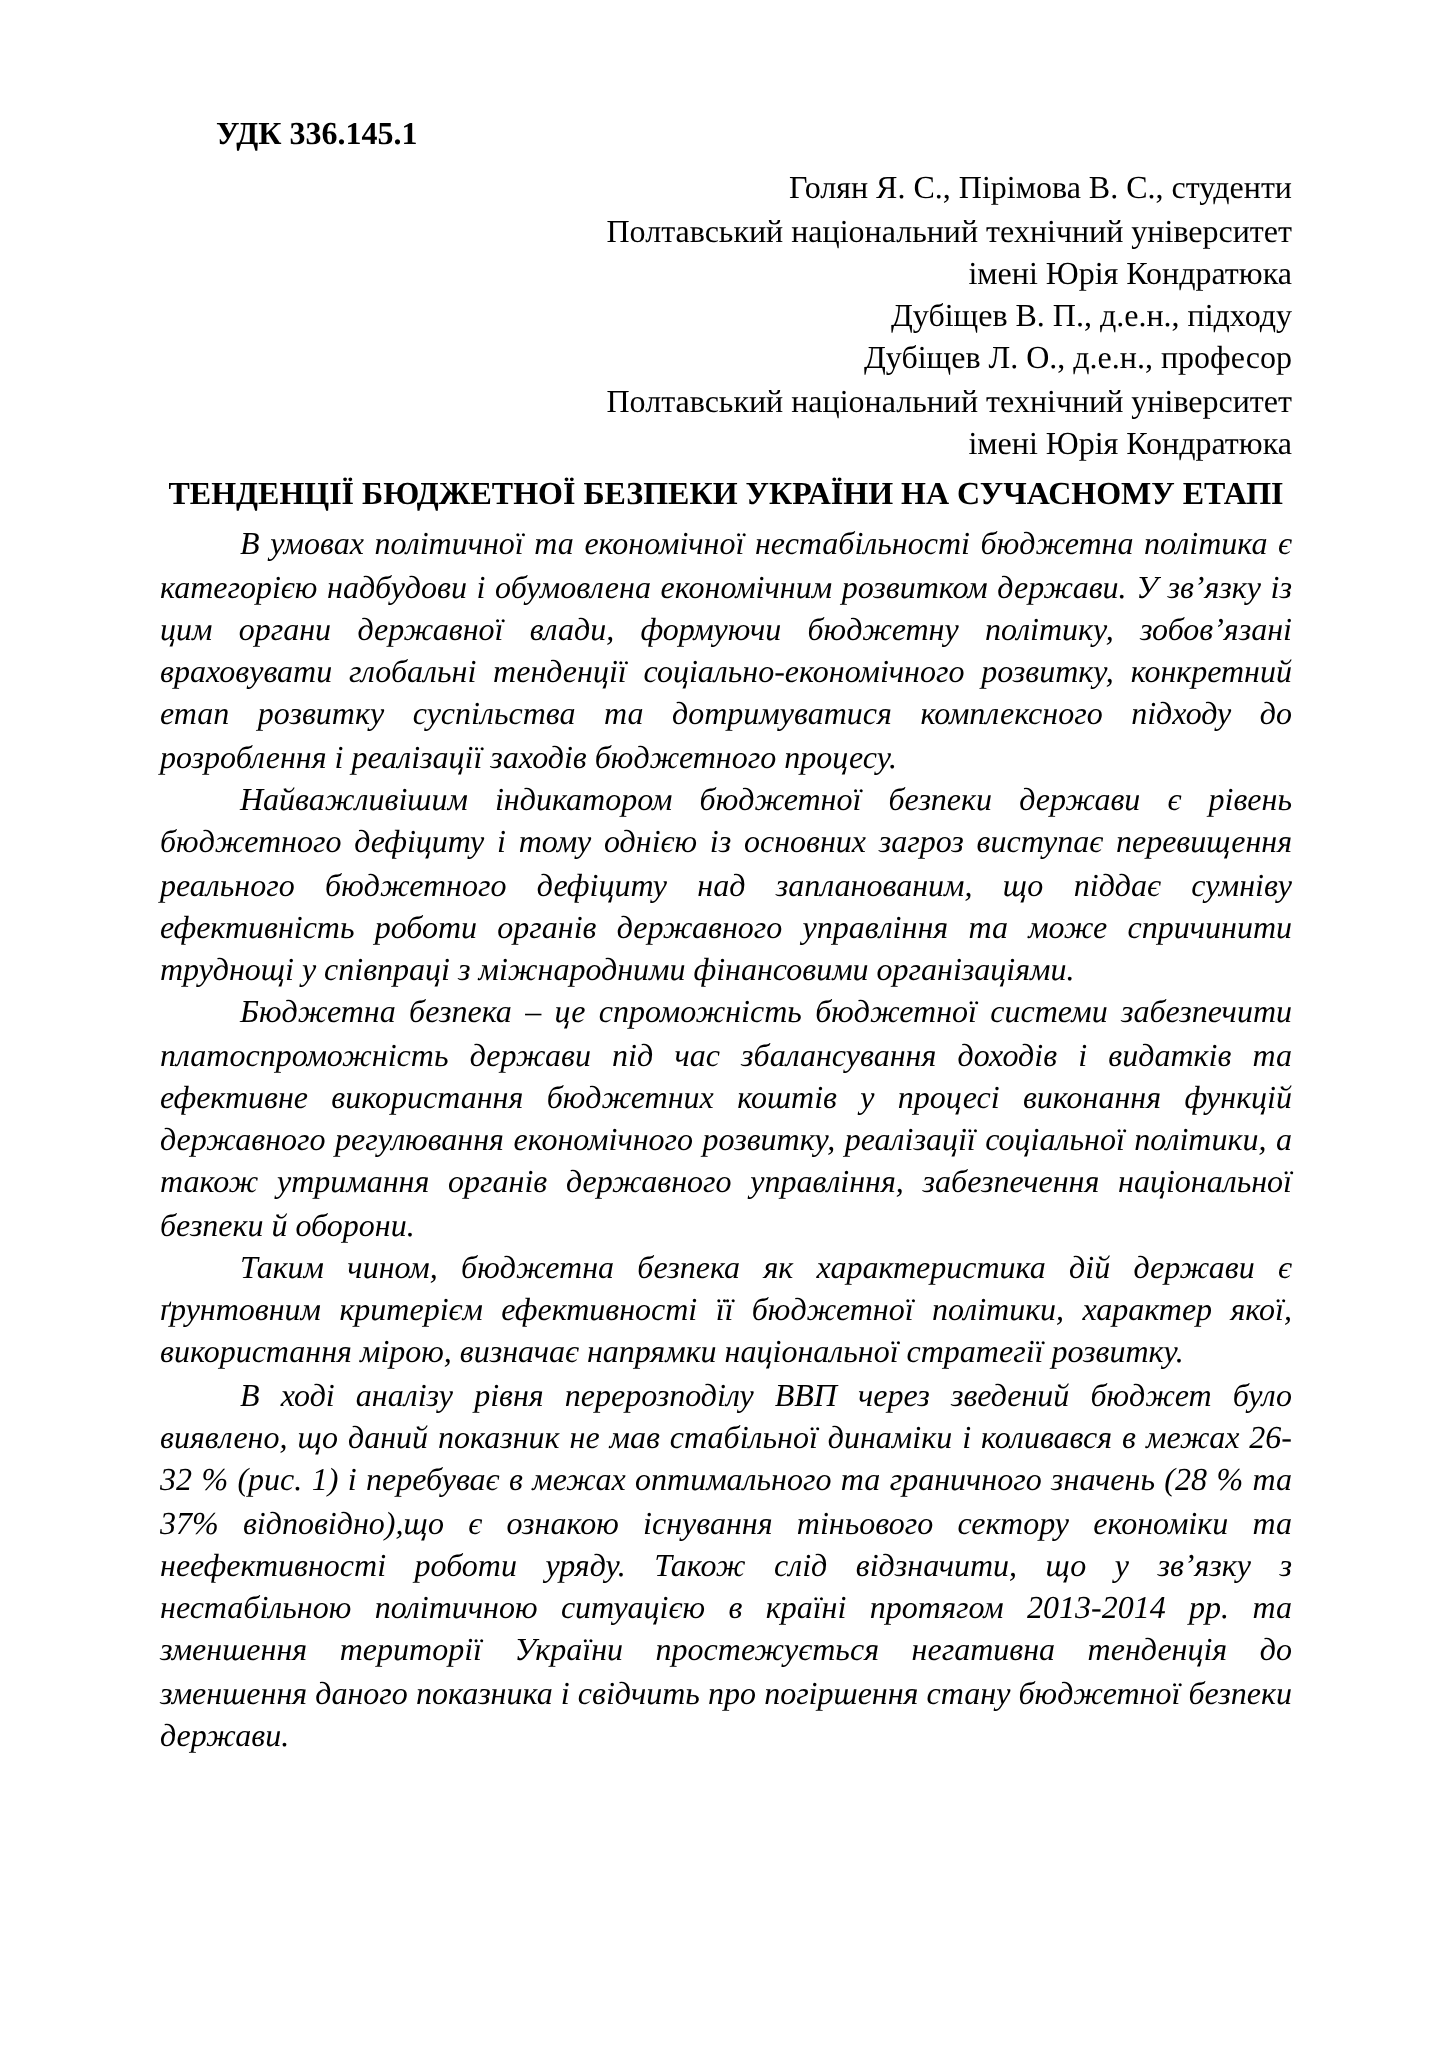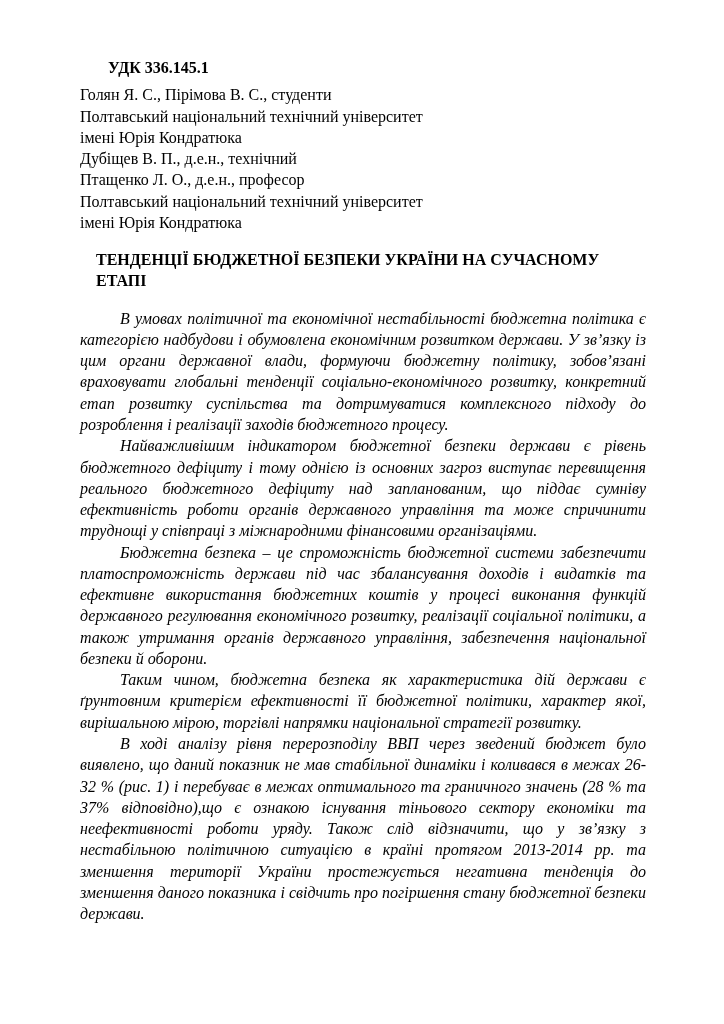--- a/index.html
+++ b/index.html
@@ -19,56 +19,57 @@
     font-size: 16px;
     line-height: 1.33;
     color: #000000;
     overflow: hidden;
   }
   .udk {
     font-weight: 700;
     margin: 0 0 6px 28px;
   }
   .authors {
+    text-align: right;
     margin: 0;
   }
   .authors .author-line {
     margin: 0;
   }
   .title {
     font-size: 16px;
     font-weight: 700;
-    text-align: left;
-    margin: 16px;
+    text-align: center;
+    margin: 4px;
   }
   .para {
     margin: 0;
     text-align: justify;
     text-indent: 40px;
     font-style: italic;
   }
 </style>
 </head>
 <body>
 
 <div class="page">
 
   <div class="udk">УДК 336.145.1</div>
 
   <div class="authors">
     <div class="author-line">Голян Я. С., Пірімова В. С., студенти</div>
     <div class="author-line">Полтавський національний технічний університет</div>
     <div class="author-line">імені Юрія Кондратюка</div>
-    <div class="author-line">Дубіщев В. П., д.е.н., технічний</div>
-    <div class="author-line">Птащенко Л. О., д.е.н., професор</div>
+    <div class="author-line">Дубіщев В. П., д.е.н., підходу</div>
+    <div class="author-line">Дубіщев Л. О., д.е.н., професор</div>
     <div class="author-line">Полтавський національний технічний університет</div>
     <div class="author-line">імені Юрія Кондратюка</div>
   </div>
 
   <h1 class="title">ТЕНДЕНЦІЇ БЮДЖЕТНОЇ БЕЗПЕКИ УКРАЇНИ НА СУЧАСНОМУ ЕТАПІ</h1>
 
   <p class="para">В умовах політичної та економічної нестабільності бюджетна політика є категорією надбудови і обумовлена економічним розвитком держави. У зв’язку із цим органи державної влади, формуючи бюджетну політику, зобов’язані враховувати глобальні тенденції соціально-економічного розвитку, конкретний етап розвитку суспільства та дотримуватися комплексного підходу до розроблення і реалізації заходів бюджетного процесу.</p>
   <p class="para">Найважливішим індикатором бюджетної безпеки держави є рівень бюджетного дефіциту і тому однією із основних загроз виступає перевищення реального бюджетного дефіциту над запланованим, що піддає сумніву ефективність роботи органів державного управління та може спричинити труднощі у співпраці з міжнародними фінансовими організаціями.</p>
   <p class="para">Бюджетна безпека – це спроможність бюджетної системи забезпечити платоспроможність держави під час збалансування доходів і видатків та ефективне використання бюджетних коштів у процесі виконання функцій державного регулювання економічного розвитку, реалізації соціальної політики, а також утримання органів державного управління, забезпечення національної безпеки й оборони.</p>
-  <p class="para">Таким чином, бюджетна безпека як характеристика дій держави є ґрунтовним критерієм ефективності її бюджетної політики, характер якої, вирішальною мірою, торгівлі напрямки національної стратегії розвитку.</p>
+  <p class="para">Таким чином, бюджетна безпека як характеристика дій держави є ґрунтовним критерієм ефективності її бюджетної політики, характер якої, використання мірою, визначає напрямки національної стратегії розвитку.</p>
   <p class="para">В ході аналізу рівня перерозподілу ВВП через зведений бюджет було виявлено, що даний показник не мав стабільної динаміки і коливався в межах 26-32 % (рис. 1) і перебуває в межах оптимального та граничного значень (28 % та 37% відповідно),що є ознакою існування тіньового сектору економіки та неефективності роботи уряду. Також слід відзначити, що у зв’язку з нестабільною політичною ситуацією в країні протягом 2013-2014 рр. та зменшення території України простежується негативна тенденція до зменшення даного показника і свідчить про погіршення стану бюджетної безпеки держави.</p>
 
 </div>
 
 </body></html>

